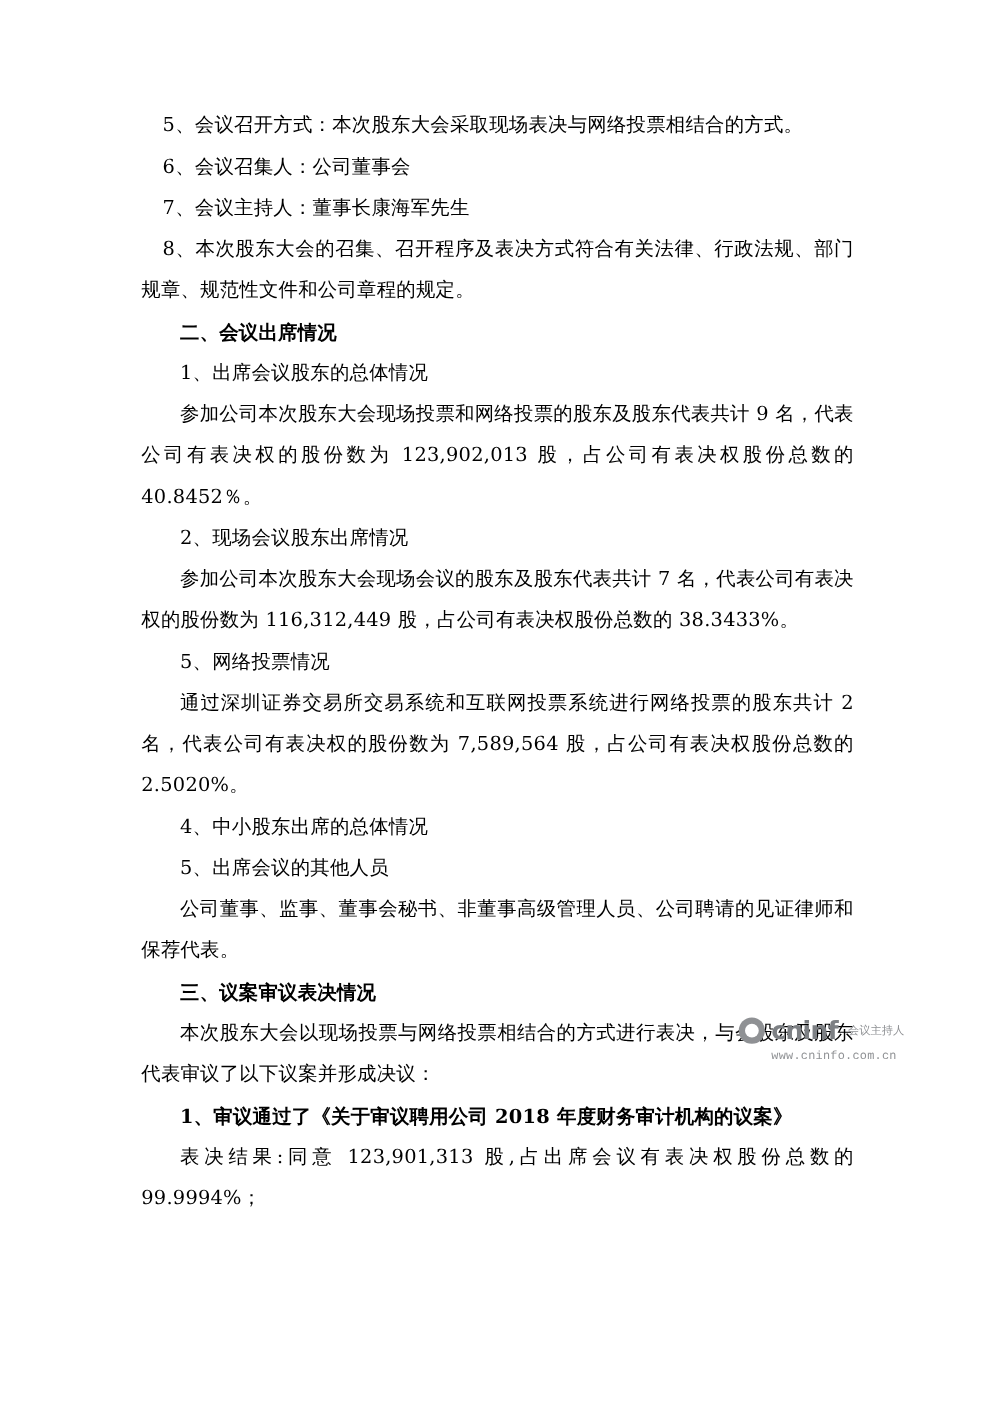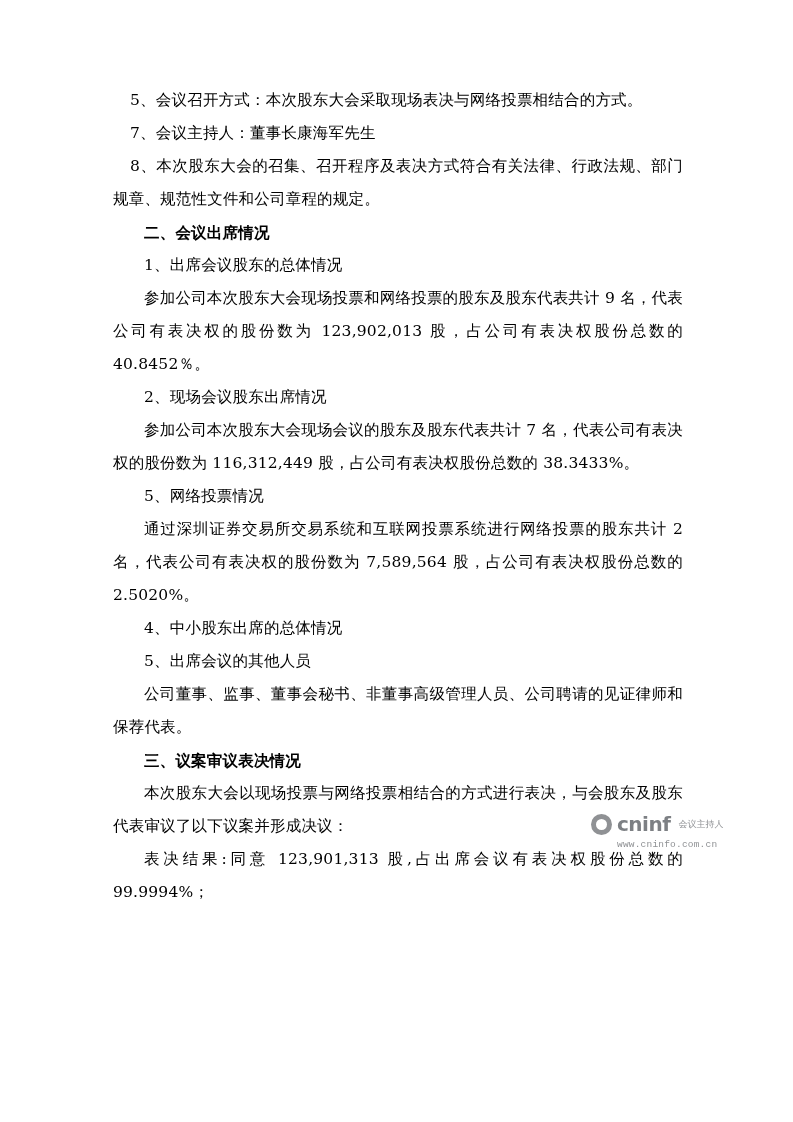--- a/index.html
+++ b/index.html
@@ -104,34 +104,36 @@
     margin-left: 26px;
     letter-spacing: 0.2px;
   }
 </style>
 </head>
 <body>
 
 <div class="page">
   <div class="content">
     <p class="indent1">5、会议召开方式：本次股东大会采取现场表决与网络投票相结合的方式。</p>
+    <p class="indent1">6、会议召集人：公司董事会</p>
     <p class="indent1">7、会议主持人：董事长康海军先生</p>
     <p class="indent1">8、本次股东大会的召集、召开程序及表决方式符合有关法律、行政法规、部门规章、规范性文件和公司章程的规定。</p>
     <p class="heading">二、会议出席情况</p>
     <p class="indent2">1、出席会议股东的总体情况</p>
     <p class="indent2">参加公司本次股东大会现场投票和网络投票的股东及股东代表共计 9 名，代表公司有表决权的股份数为 123,902,013 股，占公司有表决权股份总数的 40.8452％。</p>
     <p class="indent2">2、现场会议股东出席情况</p>
     <p class="indent2">参加公司本次股东大会现场会议的股东及股东代表共计 7 名，代表公司有表决权的股份数为 116,312,449 股，占公司有表决权股份总数的 38.3433%。</p>
     <p class="indent2">5、网络投票情况</p>
     <p class="indent2">通过深圳证券交易所交易系统和互联网投票系统进行网络投票的股东共计 2 名，代表公司有表决权的股份数为 7,589,564 股，占公司有表决权股份总数的 2.5020%。</p>
     <p class="indent2">4、中小股东出席的总体情况</p>
     <p class="indent2">5、出席会议的其他人员</p>
     <p class="indent2">公司董事、监事、董事会秘书、非董事高级管理人员、公司聘请的见证律师和保荐代表。</p>
     <p class="heading">三、议案审议表决情况</p>
     <p class="indent2">本次股东大会以现场投票与网络投票相结合的方式进行表决，与会股东及股东代表审议了以下议案并形成决议：</p>
+    <p class="subheading">1、审议通过了《关于审议聘用公司 2018 年度财务审计机构的议案》</p>
     <p class="indent2">表决结果:同意 123,901,313 股,占出席会议有表决权股份总数的 99.9994%；</p>
   </div>
 
   <div class="footer-logo">
     <div class="logo-row">
       <span class="logo-mark"></span>
       <span class="logo-text">cninf</span>
       <span class="logo-cn">会议主持人</span>
     </div>
     <div class="logo-url">www.cninfo.com.cn</div>

